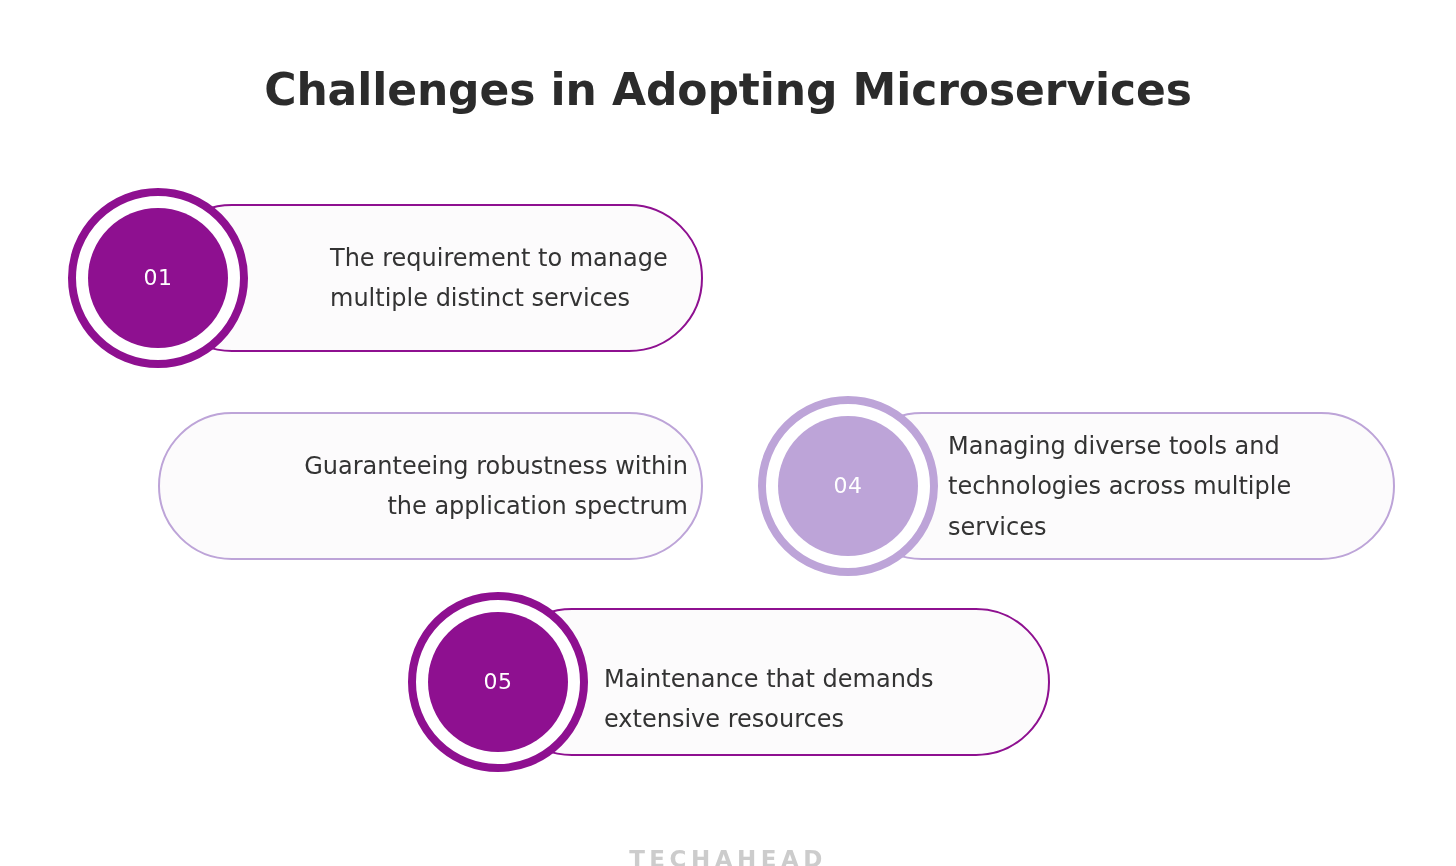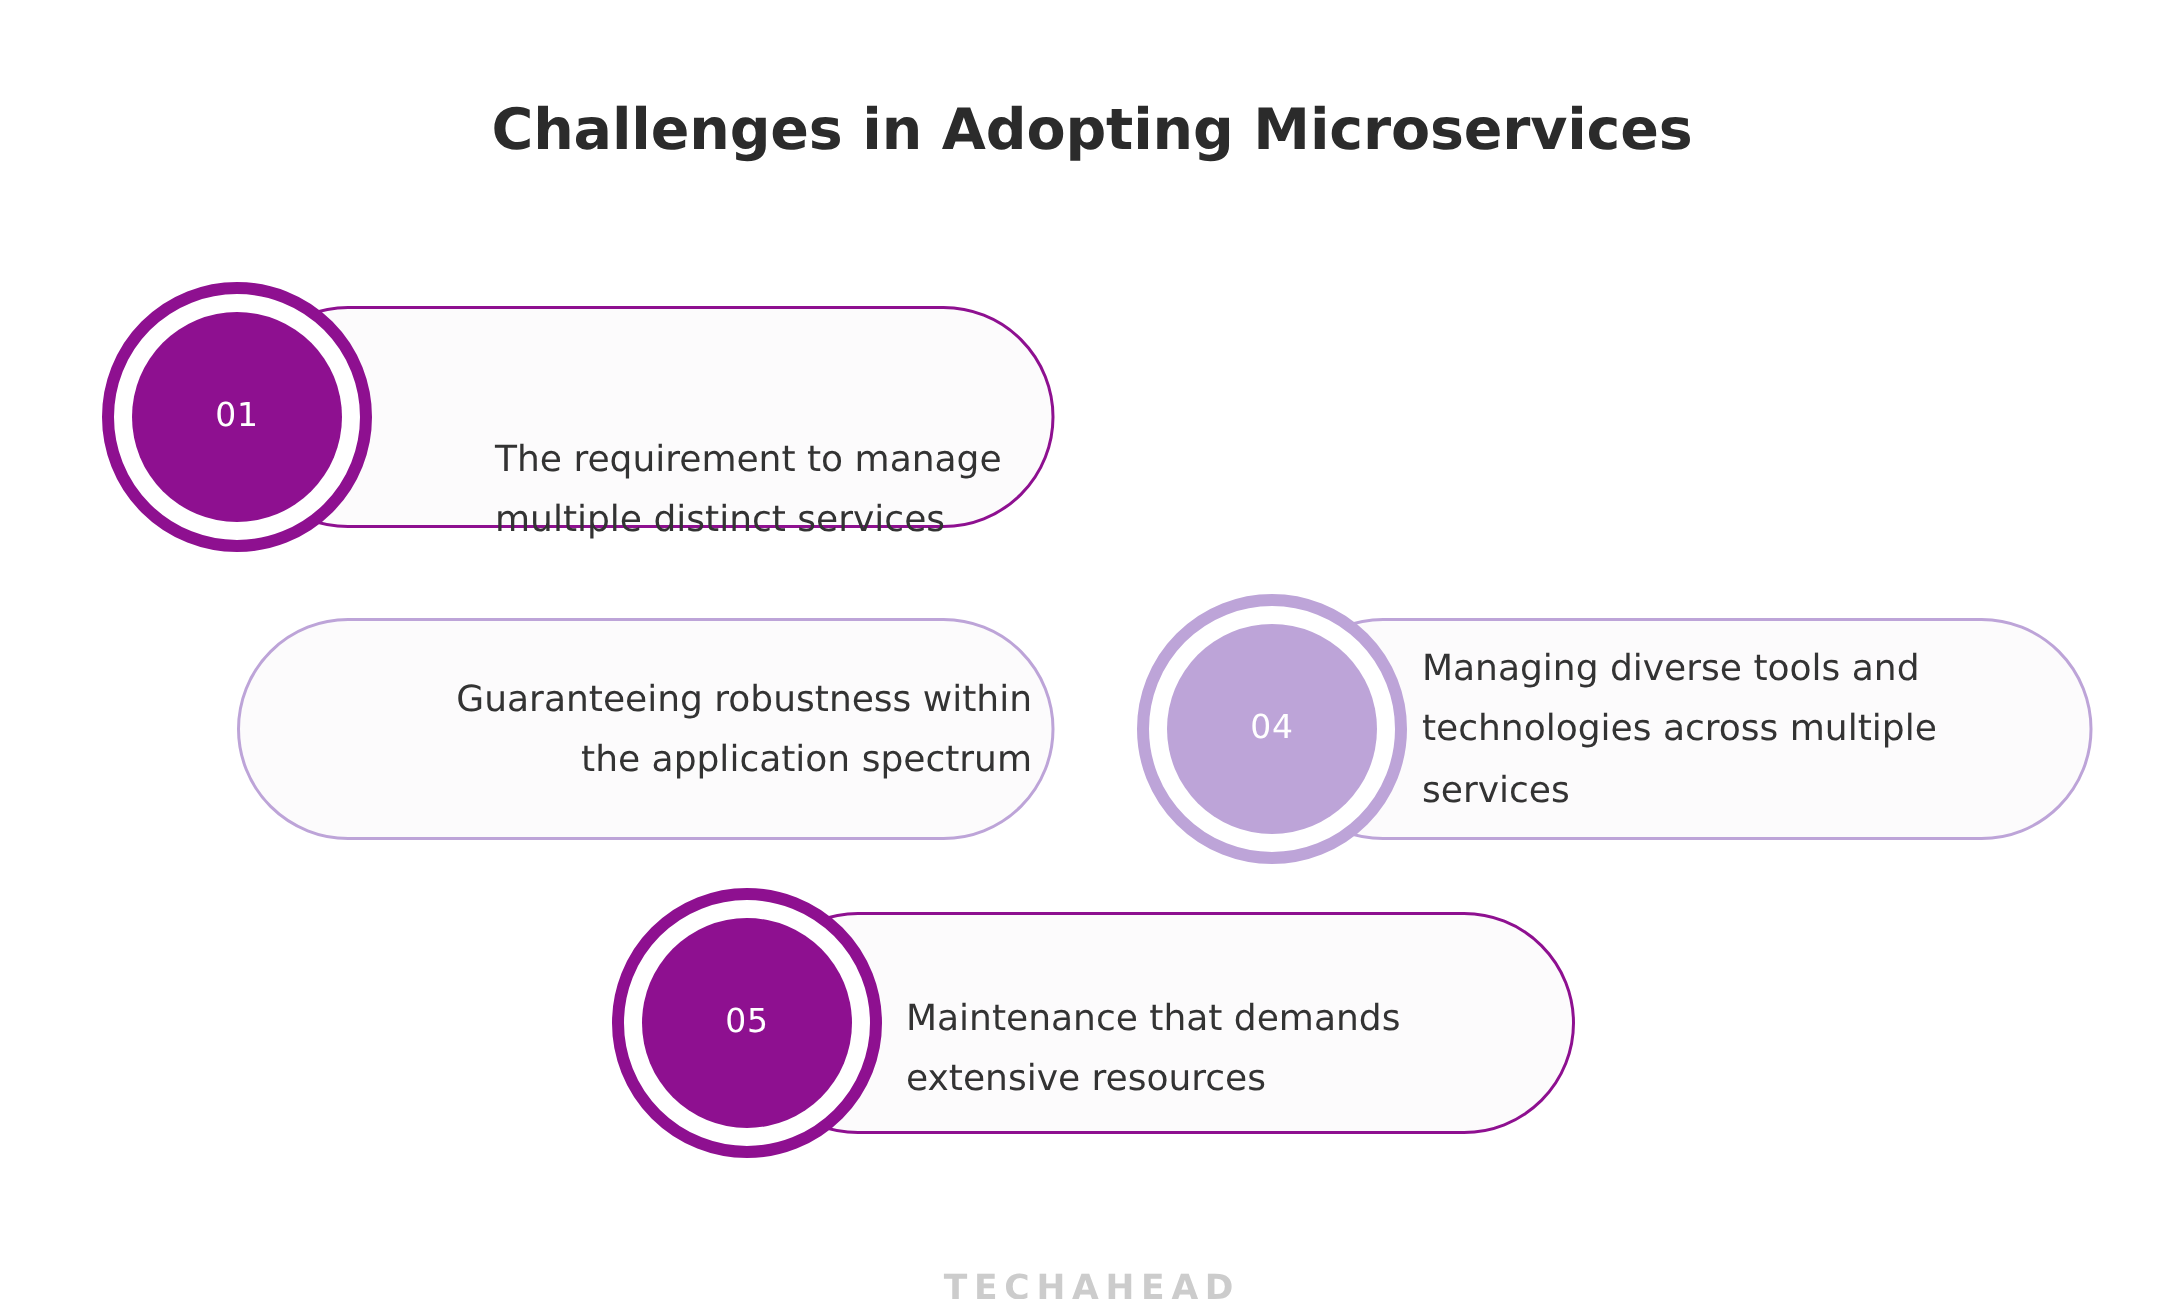--- a/index.html
+++ b/index.html
@@ -19,21 +19,21 @@
     overflow: hidden;
   }
 
   
   #page-title {
     position: absolute;
     left: 0;
     top: 64px;
     width: 1456px;
     text-align: center;
-    font-size: 38px;
+    font-size: 44px;
     font-weight: 700;
     color: #2b2b2b;
     letter-spacing: -0.1px;
     line-height: 1.2;
     white-space: nowrap;
   }
 
   
   .card {
     position: absolute;
@@ -123,21 +123,21 @@
 </style>
 </head>
 <body>
 
 <div id="canvas">
 
   <div id="page-title">Challenges in Adopting Microservices</div>
 
   <div class="card theme-dark" style="left:68px; top:188px; width:635px;">
     <div class="pill" style="width:545px;"></div>
-    <div class="card-text" style="width:400px;margin-top:48px;">The requirement to manage multiple distinct services</div>
+    <div class="card-text" style="width:400px;">The requirement to manage multiple distinct services</div>
     <div class="badge">
       <div class="badge-inner">
         <span class="badge-number">01</span>
       </div>
     </div>
   </div>
 
 
   <div class="card theme-light" style="left:68px; top:396px; width:635px;">
     <div class="pill" style="width:545px;"></div>

